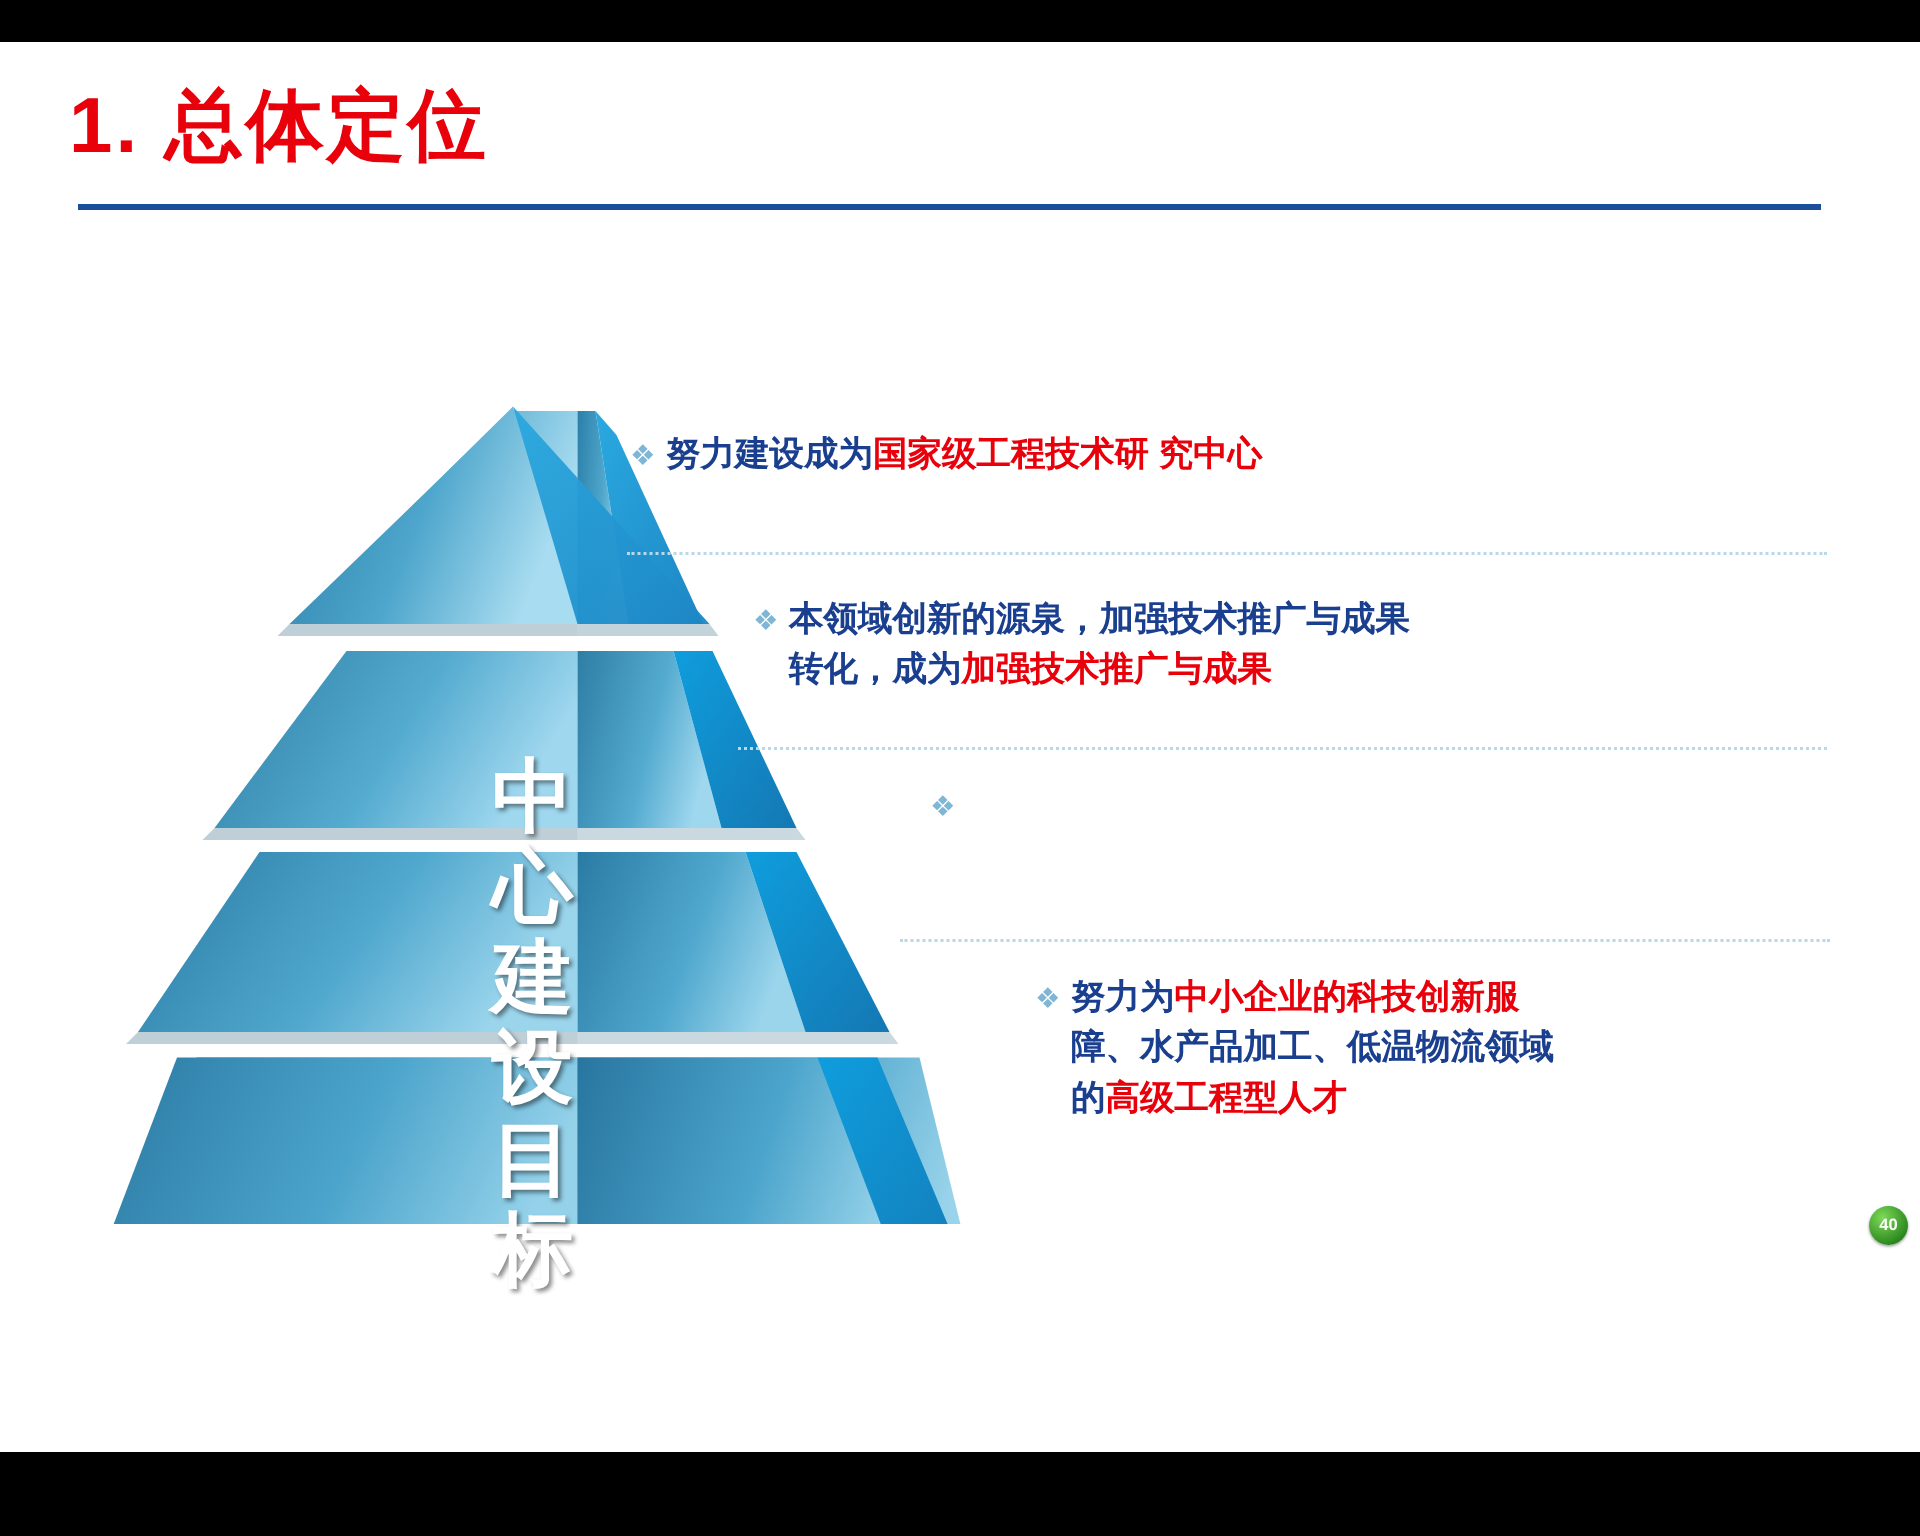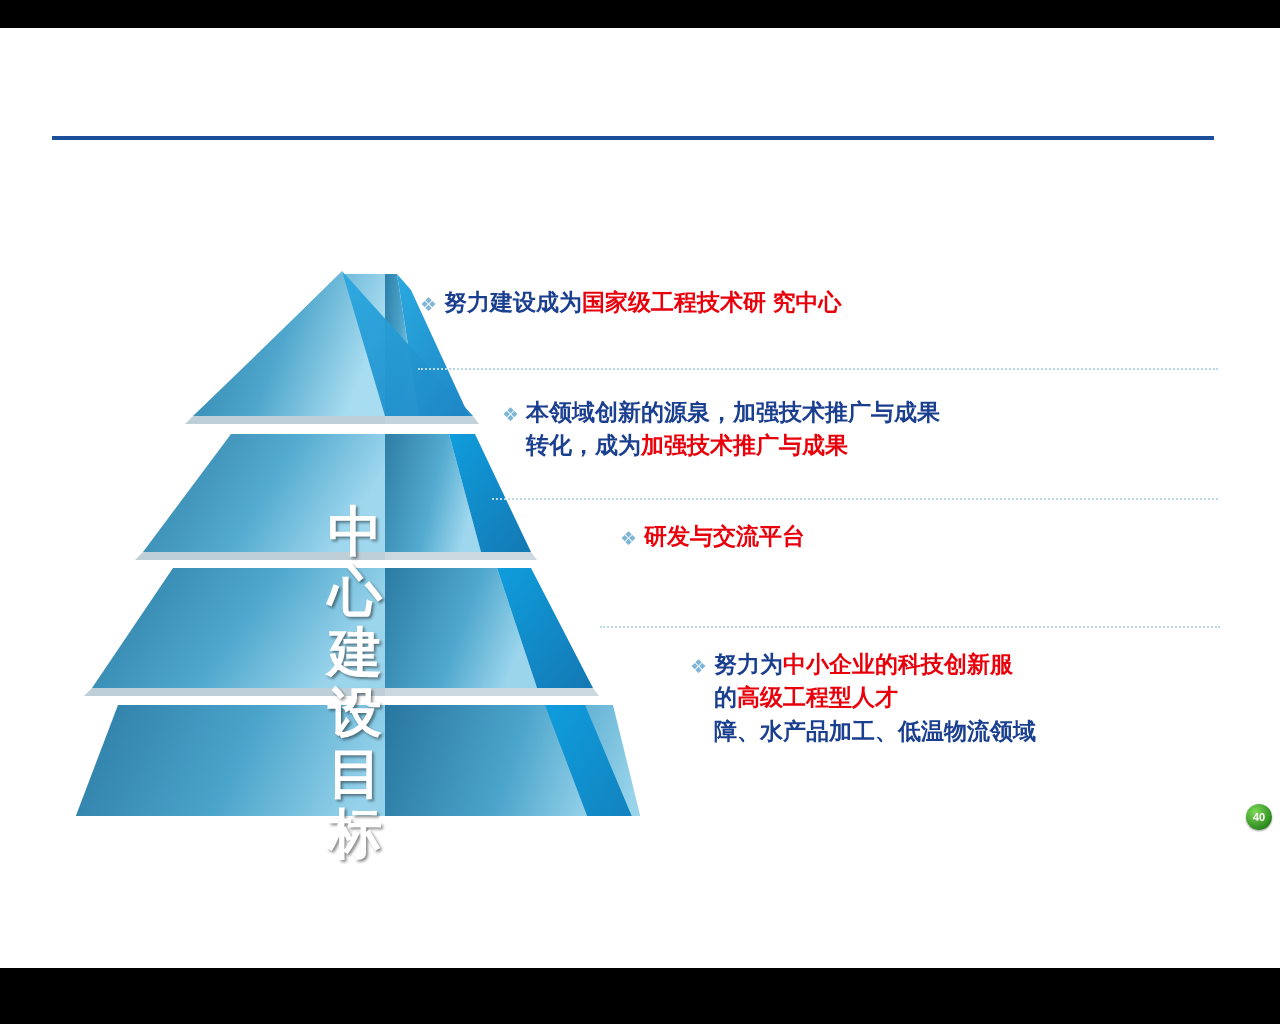--- a/index.html
+++ b/index.html
@@ -114,20 +114,21 @@
     justify-content: center;
     box-shadow: 0 1px 2px rgba(0,0,0,0.4);
     text-align: center;
   }
 </style>
 </head>
 <body>
 
 <div id="slide">
 
+  <div id="title">1. 总体定位</div>
   <div id="title-rule"></div>
 
   <div id="pyramid">
 
     <svg width="680" height="600" viewBox="0 0 680 600">
       <defs>
         <linearGradient id="g1" x1="0" y1="0" x2="1" y2="0.3">
           <stop offset="0%" stop-color="#2b7fa8"></stop>
           <stop offset="55%" stop-color="#4ea6cc"></stop>
           <stop offset="100%" stop-color="#a8dcf0"></stop>
@@ -231,30 +232,29 @@
       <div><span>本领域创新的源泉，加强技术推广与成果</span></div>
       <div><span>转化，成为</span><span class="hi">加强技术推广与成果</span></div>
     </div>
   </div>
 
   <div class="dotted" style="left:492px; top:470px; width:726px;"></div>
 
   <div class="bullet-row" style="left:620px; top:492px; width:620px;">
     <span class="diamond">❖</span>
     <div class="btext">
-      <div><span class="hi">研发与交流平台</span></div>
     </div>
   </div>
 
   <div class="dotted" style="left:600px; top:598px; width:620px;"></div>
 
   <div class="bullet-row" style="left:690px; top:620px; width:560px;">
     <span class="diamond">❖</span>
     <div class="btext">
       <div><span>努力为</span><span class="hi">中小企业的科技创新服</span></div>
+      <div><span>障、水产品加工、低温物流领域</span></div>
       <div><span>的</span><span class="hi">高级工程型人才</span></div>
-      <div><span>障、水产品加工、低温物流领域</span></div>
     </div>
   </div>
 
   <div id="page-badge">40</div>
 
 </div>
 
 </body></html>

